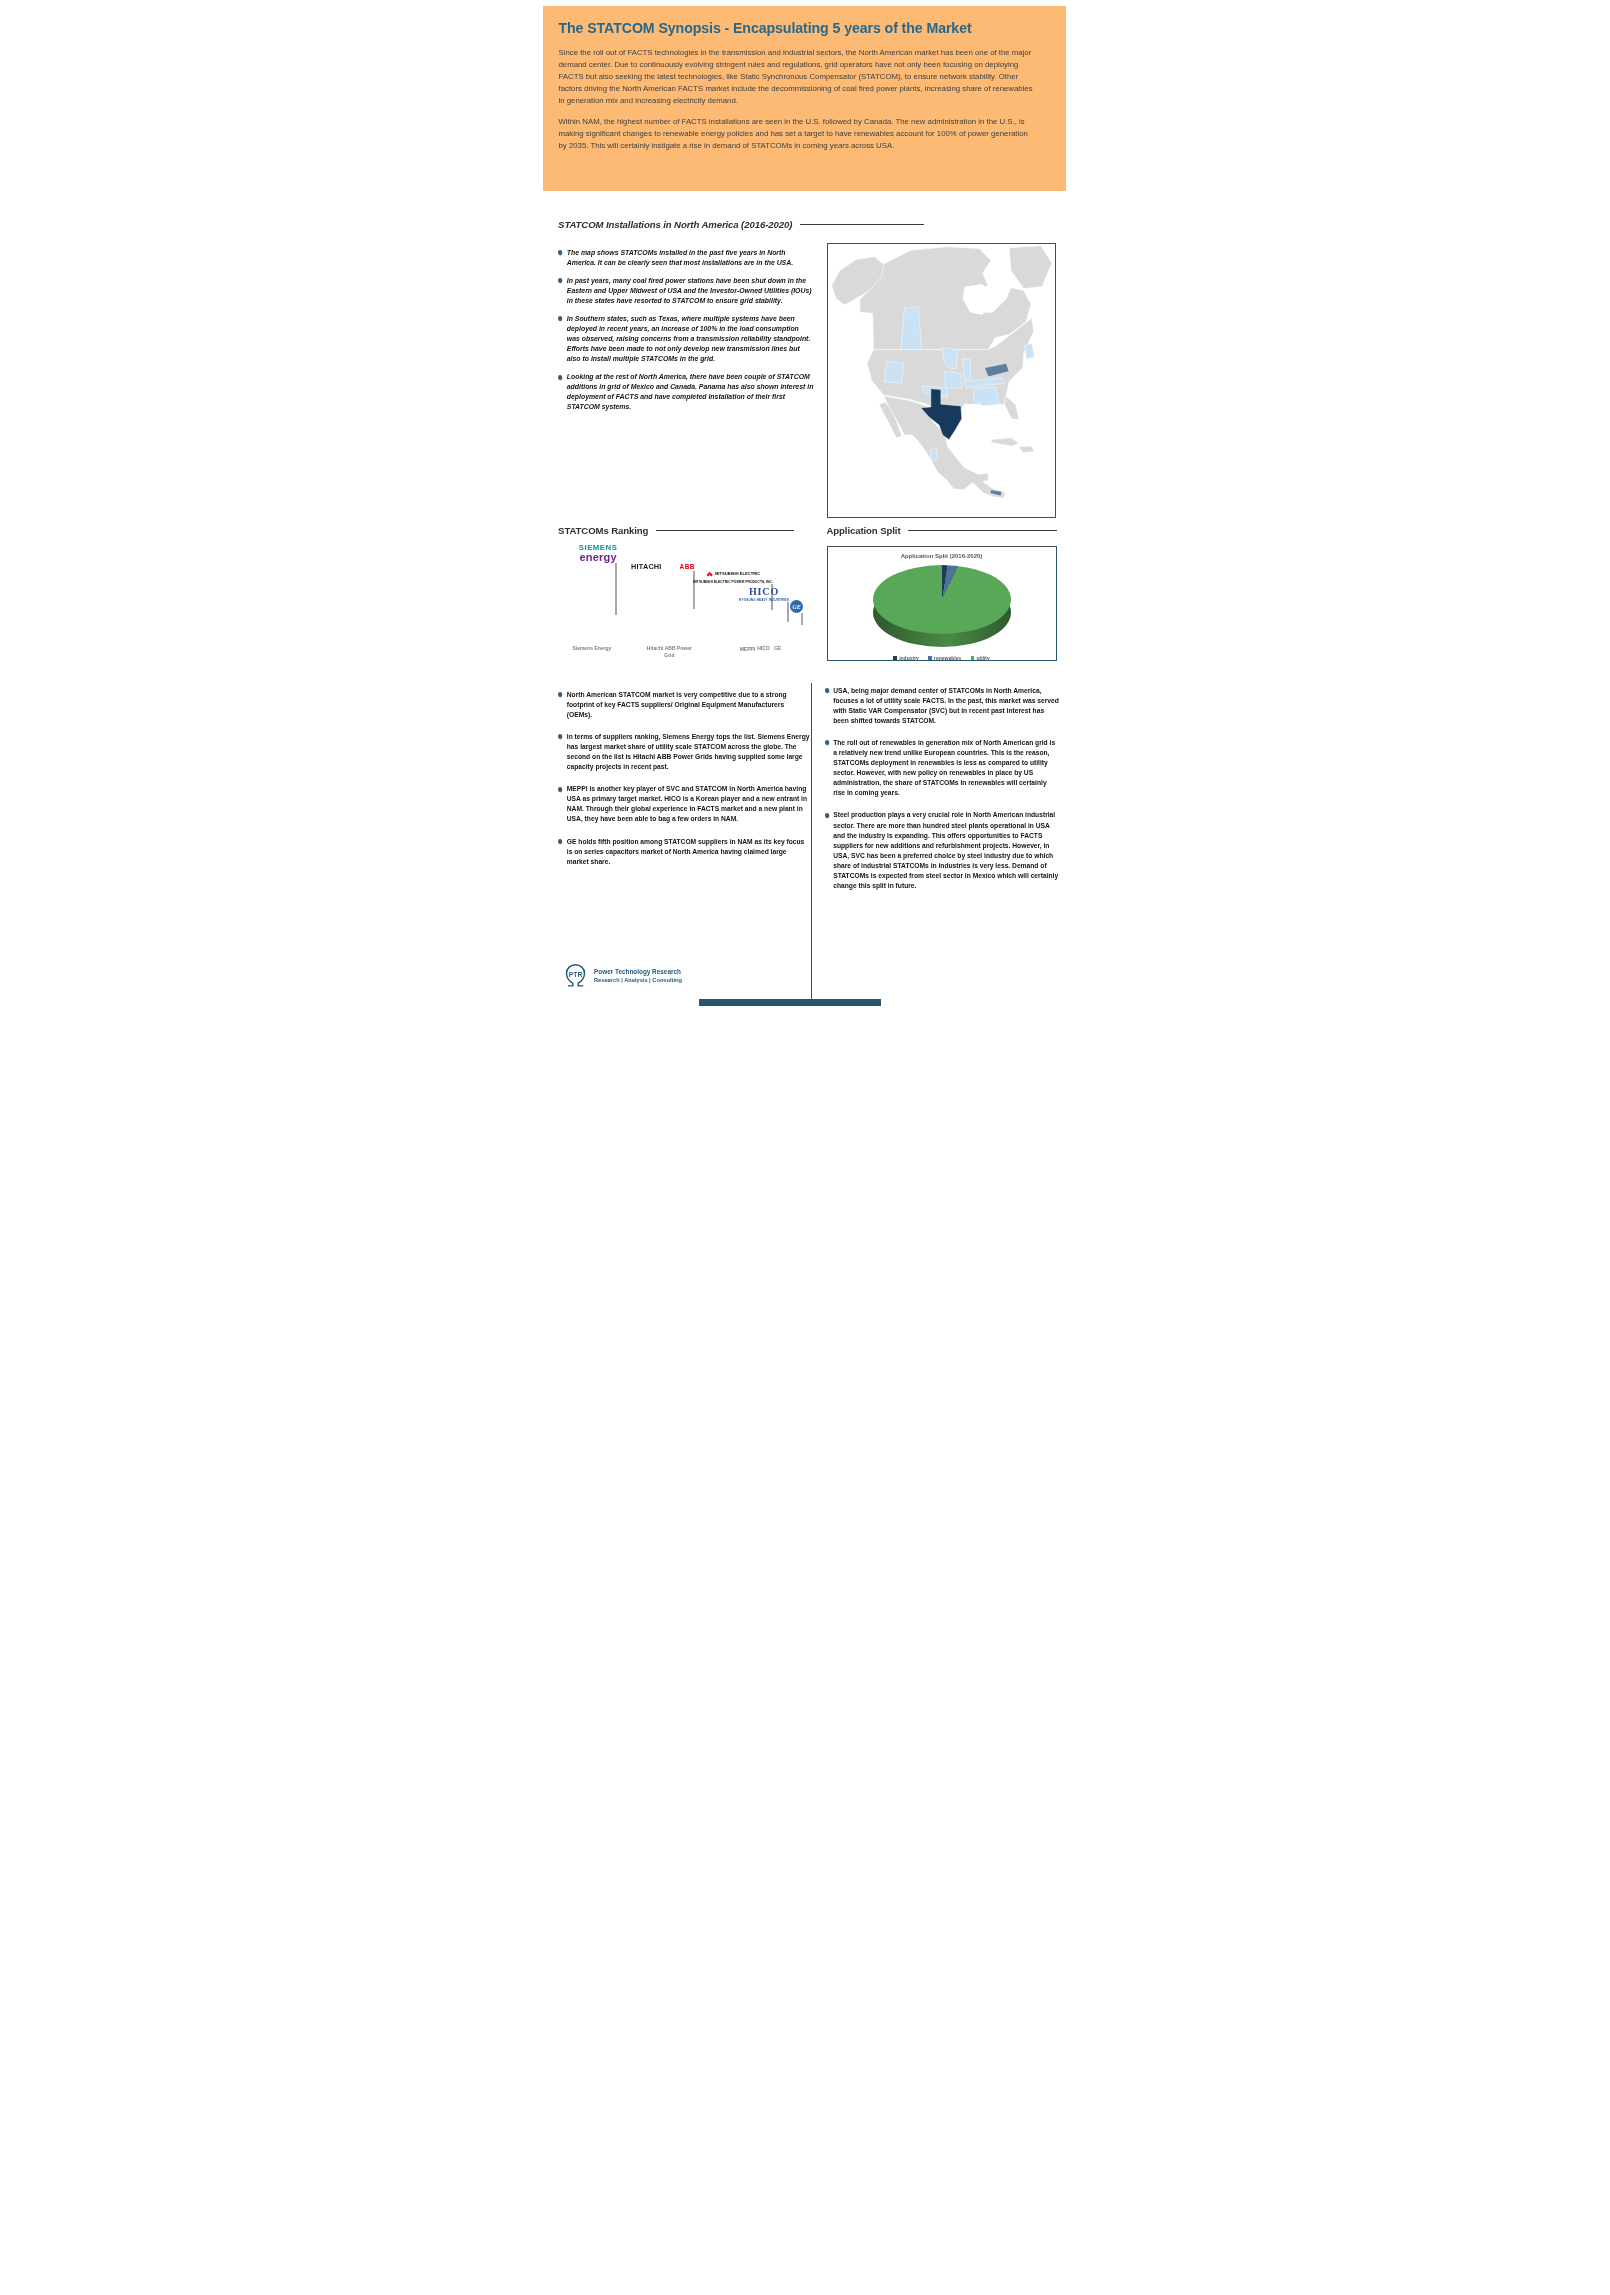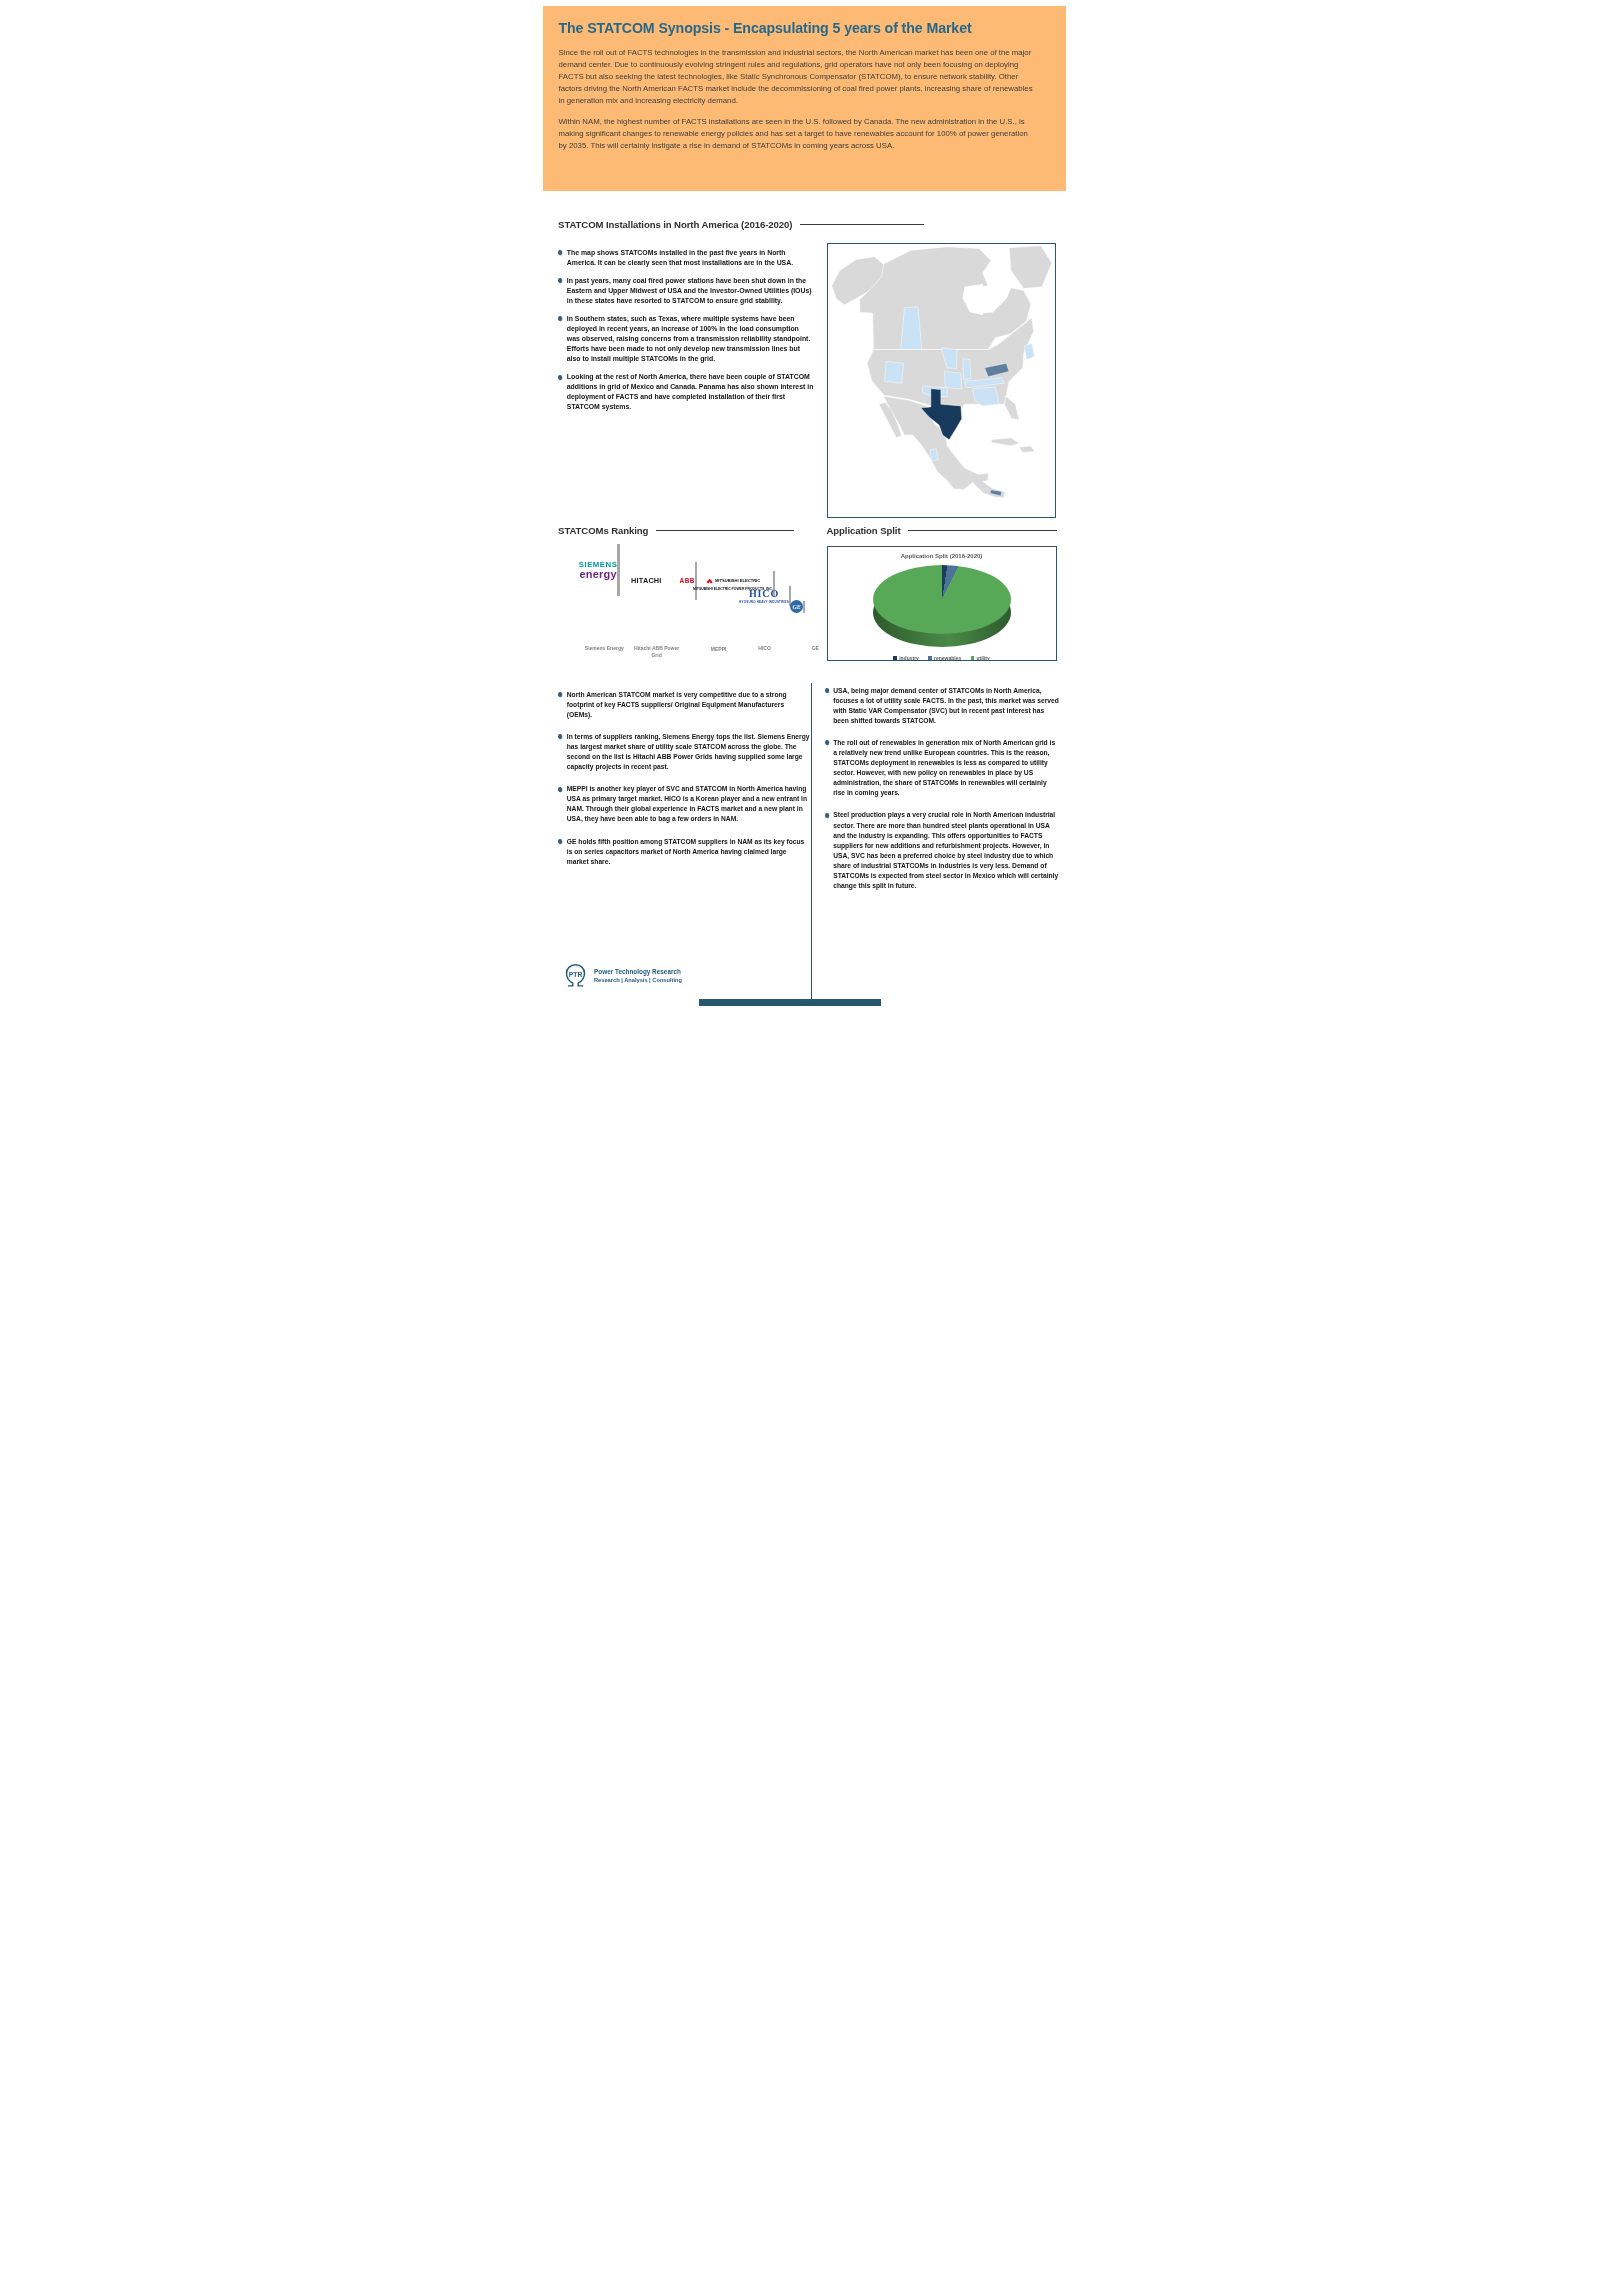--- a/index.html
+++ b/index.html
@@ -11,37 +11,37 @@
   .hero { position:absolute; left:6.4px; top:6.4px; width:523px; height:185px; background:#fdba74; padding:13.8px 15.6px 0 15.6px; }
   .hero h1 { font-size:14.2px; font-weight:bold; color:#26688c; letter-spacing:-0.1px; margin-bottom:11px; }
   .hero p { font-size:7.8px; line-height:1.52; color:#3d3d3d; margin-bottom:10px; max-width:477px; }
 
   
   .sec-head { display:flex; align-items:center; gap:7.3px; }
   .sec-head h2 { font-size:9.6px; font-weight:bold; color:#303030; letter-spacing:-0.1px; white-space:nowrap; }
   .sec-head .rule { flex:1; height:1.4px; background:#3a3a3a; }
 
   
-  .installations { position:absolute; left:21.6px; top:219px; width:498px; }
+  .installations { position:absolute; left:21.6px; top:219px; width:498px;font-style:italic; }
   .inst-cols { display:flex; gap:13px; margin-top:13px; align-items:flex-start; }
   .bullets { list-style:none; }
   .bullets li { display:flex; gap:4.6px; margin-bottom:8.3px; }
   .bullet-dot { flex:0 0 4.1px; width:4.1px; height:5px; border-radius:50%; background:#2d5f80; margin-top:2.3px; box-shadow:0.5px 0.5px 0 #9a9a9a; }
   .inst-bullets { width:256px; padding-top:4.6px; }
   .inst-bullets .btxt { font-size:6.9px; line-height:1.45; font-weight:600; color:#141414; }
   .map-box { width:230px; height:275px; border:1.4px solid #27576f; background:#ffffff; }
   .map-box svg { width:100%; height:100%; display:block; }
 
   
   .mid-left { position:absolute; left:21.6px; top:525px; width:256px; }
   .mid-right { position:absolute; left:290px; top:525px; width:230px; }
 
   
   .lolli { position:relative; height:103px; margin-top:8.3px; }
-  .lolli .col { position:absolute; display:flex; flex-direction:row; align-items:center; }
+  .lolli .col { position:absolute; display:flex; flex-direction:column; align-items:flex-end; }
   .stem { width:2.3px; background:#a8a8a8; }
   .s-label { margin-top:13.8px; font-size:5px; font-weight:bold; color:#808080; text-align:center; line-height:1.35; position:absolute; top:87px; width:51px; }
   .logo-siemens { text-align:center; line-height:1; }
   .logo-siemens .l1 { font-size:7.8px; font-weight:bold; color:#009999; letter-spacing:0.5px; }
   .logo-siemens .l2 { font-size:11px; font-weight:bold; color:#6e2585; letter-spacing:0.2px; }
   .logo-hitachi { display:flex; gap:18px; align-items:baseline; white-space:nowrap; }
   .logo-hitachi .hit { font-size:7.3px; font-weight:bold; color:#1a1a1a; letter-spacing:0.2px; }
   .logo-hitachi .abb { font-size:6.4px; font-weight:bold; color:#e2001a; letter-spacing:0.5px; }
   .logo-mepp { text-align:center; }
   .logo-mepp .row1 { display:flex; align-items:center; gap:1.8px; justify-content:center; }

